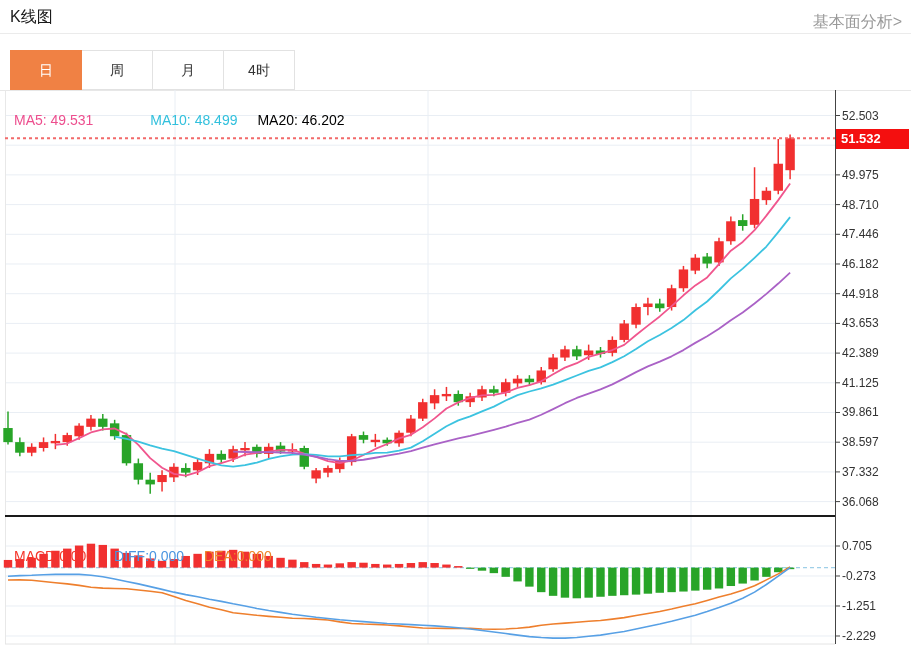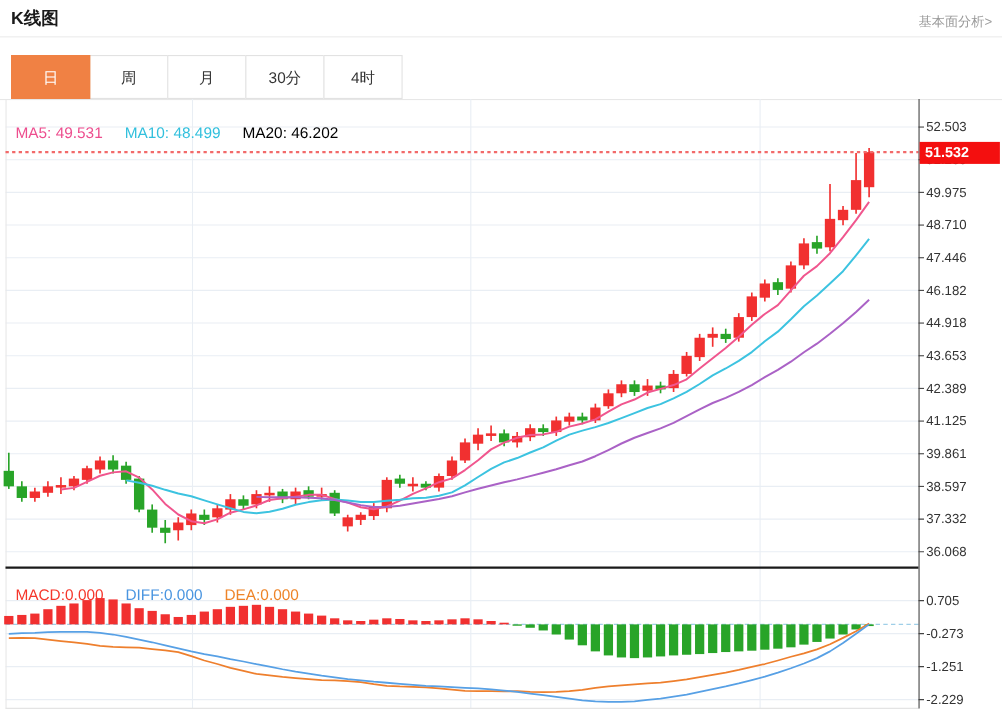--- a/index.html
+++ b/index.html
@@ -1,57 +1,56 @@
 <!DOCTYPE html>
 <html><head>
 <meta charset="utf-8">
 <style>
   html,body{margin:0;padding:0;background:#fff;}
   .page{position:relative;width:911px;height:645px;background:#fff;overflow:hidden;
         font-family:"Liberation Sans","DejaVu Sans",sans-serif;}
-  .title{position:absolute;left:10px;top:7px;font-size:16px;font-weight:bold;color:#1a1a1a;}
-  .fund-link{position:absolute;right:9px;top:12px;font-size:12px;color:#999;text-decoration:none;cursor:pointer;}
+  .title{position:absolute;left:10px;top:7px;font-size:16px;font-weight:normal;color:#1a1a1a;}
+  .fund-link{position:absolute;right:9px;top:12px;font-size:16px;color:#999;text-decoration:none;cursor:pointer;}
   .divider{position:absolute;left:0;top:33px;width:911px;border-top:1px solid #ebebeb;}
   .tabbar{position:absolute;left:10px;top:50px;display:flex;z-index:2;}
   .tab{width:70px;height:38px;line-height:38px;text-align:center;font-size:14px;color:#333;
        background:#fff;border:1px solid #e2e2e2;margin-left:-1px;cursor:pointer;box-sizing:content-box;}
   .tab:first-child{margin-left:0;}
   .tab.active{background:#f08144;border-color:#f08144;color:#fff;z-index:1;}
   .chart-topline{position:absolute;left:0;top:90px;width:911px;border-top:1px solid #e7e7e7;}
   #chart-svg{position:absolute;left:0;top:0;width:911px;height:645px;z-index:1;}
   .info-row{position:absolute;left:14px;font-size:14px;z-index:2;white-space:nowrap;}
   .info-row .grp{margin-right:16px;}
   .lbl{color:#333;}
   .val-red{color:#f5362b;}
   .ohlc{top:95px;}
   .ma-row{top:112px;}
   .ma5{color:#ed4e8e;margin-top:28px;}
-  .ma10{color:#32c0dd;}
+  .ma10{color:#32c0dd;margin-left:37px;}
   .ma20{color:#000000;}
-  .macd-row{top:532px;font-size:14px;}
+  .macd-row{top:548px;font-size:14px;}
   .macd-v{color:#f5362b;}
   .diff-v{color:#4a95e0;}
   .dea-v{color:#ee8428;}
   .price-badge{position:absolute;left:836px;top:129px;width:68px;height:20px;line-height:20px;
                background:#f40f0f;color:#fff;font-size:13px;font-weight:bold;padding-left:5px;z-index:3;}
 </style>
 </head>
 <body>
 
 <div class="page">
 
   <div class="title">K线图</div>
   <a class="fund-link">基本面分析&gt;</a>
   <div class="divider"></div>
 
   <div class="tabbar">
     <div class="tab active">日</div>
     <div class="tab">周</div>
     <div class="tab">月</div>
-    <div class="tab">30分</div>
     <div class="tab">4时</div>
   </div>
 
   <div class="chart-topline"></div>
 
   <svg id="chart-svg" viewBox="0 0 911 645">
       <line x1="175" y1="90" x2="175" y2="644" stroke="#e9eef4" stroke-width="1"></line>
       <line x1="428" y1="90" x2="428" y2="644" stroke="#e9eef4" stroke-width="1"></line>
       <line x1="691" y1="90" x2="691" y2="644" stroke="#e9eef4" stroke-width="1"></line>
       <line x1="5" y1="115.5" x2="835" y2="115.5" stroke="#e9eef4" stroke-width="1"></line>

